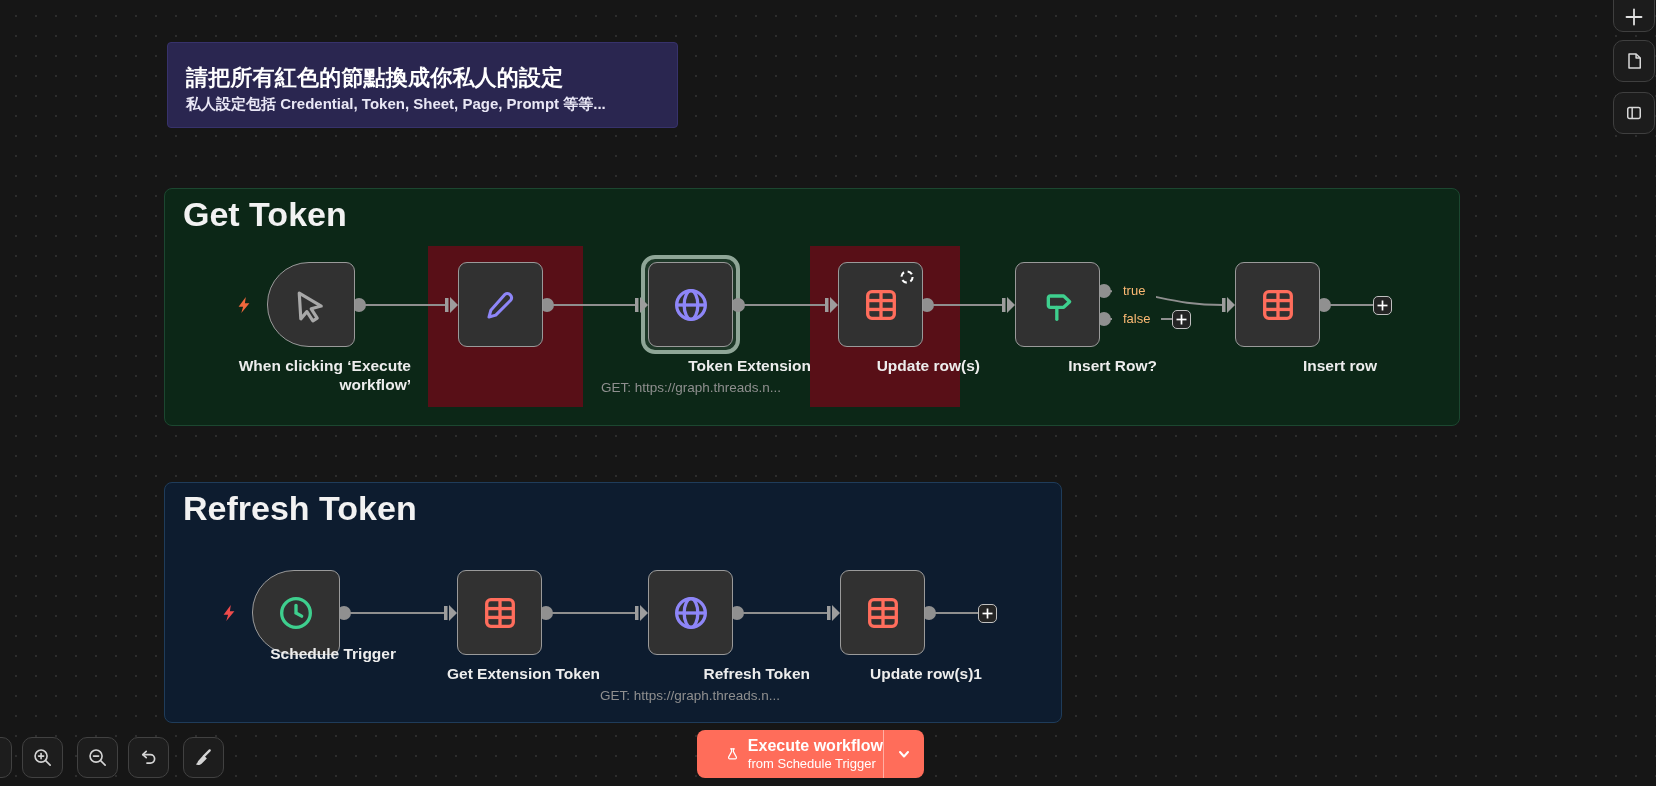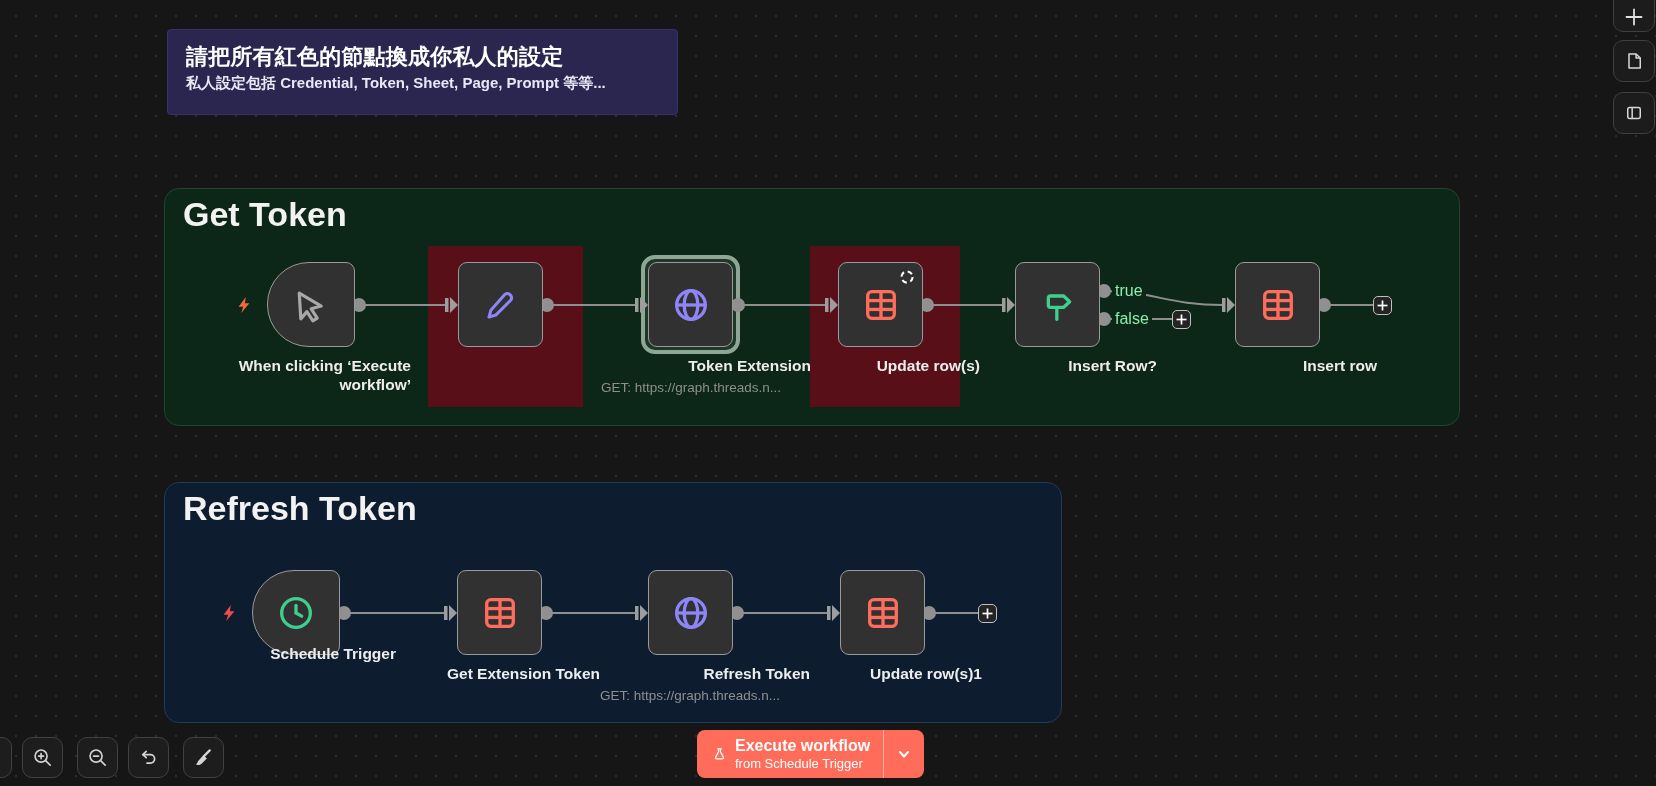--- a/index.html
+++ b/index.html
@@ -6,28 +6,28 @@
   *{box-sizing:border-box;}
   body{font-family:"Liberation Sans","DejaVu Sans",sans-serif;}
   #canvas{
     position:relative;width:1656px;height:786px;overflow:hidden;
     background-color:#161616;
     background-image:radial-gradient(circle,#2d2d2d 1.3px,transparent 1.5px);
     background-size:20px 20px;background-position:6px 6px;
   }
   
   .note{
-    position:absolute;left:167px;top:29px;width:511px;height:86px;
+    position:absolute;left:167px;top:42px;width:511px;height:86px;
     background:#2a2650;border:1px solid #37326b;border-radius:4px;
-    padding:12px 18px;color:#fff;
+    padding:20px 18px;color:#fff;
   }
   .note-title{font-size:22px;font-weight:700;letter-spacing:.2px;}
   .note-sub{font-size:15px;font-weight:700;margin-top:2px;color:#e9e7f5;}
   
-  .group{position:absolute;border-radius:15px;}
+  .group{position:absolute;border-radius:8px;}
   .group-get{left:164px;top:188px;width:1296px;height:238px;background:#0c2717;border:1px solid #1c4730;}
   .group-refresh{left:164px;top:482px;width:898px;height:241px;background:#0d1c2f;border:1px solid #1f3c5a;}
   .group-title{position:absolute;left:18px;top:6px;font-size:34px;font-weight:700;color:#f2f2f2;}
   
   .hl-red{position:absolute;background:#580f17;}
   .hl1{left:428px;top:246px;width:155px;height:161px;}
   .hl2{left:810px;top:246px;width:150px;height:161px;}
   .sel-outline{
     position:absolute;left:641px;top:255px;width:99px;height:99px;
     border:4px solid #8fa697;border-radius:14px;background:rgba(143,166,151,.14);
@@ -39,22 +39,22 @@
     display:flex;align-items:center;justify-content:center;
   }
   .node-trigger{width:88px;border-radius:42px 9px 9px 42px;}
   .node-caption{position:absolute;text-align:center;color:#ededed;}
   .cap-label{font-size:15.5px;font-weight:600;line-height:1.22;text-align:right;}
   .cap-sub{font-size:13.5px;color:#8f8f8f;margin-top:4px;font-weight:400;}
   .badge-sync{position:absolute;left:60px;top:6px;width:16px;height:16px;}
   .bolt{position:absolute;width:18px;height:18px;}
   
   .port-label{
-    position:absolute;font-size:16px;color:#86efac;
-    background:#0c2717;padding:0 3px;line-height:14px;
+    position:absolute;font-size:13px;color:#fdba74;
+    background:#0c2717;padding:0 11px;line-height:14px;
   }
   .plus-btn{
     position:absolute;width:19px;height:19px;border-radius:5px;
     background:#242424;border:1.5px solid #c0c0c0;
     display:flex;align-items:center;justify-content:center;cursor:pointer;
   }
   
   .tool-btn{
     position:absolute;width:41px;height:41px;border-radius:10px;
     background:#1d1d1d;border:1px solid #414141;
@@ -64,21 +64,21 @@
   .rail-btn{
     position:absolute;left:1613px;width:42px;height:42px;border-radius:10px;
     background:#1c1c1c;border:1px solid #3f3f3f;
     display:flex;align-items:center;justify-content:center;cursor:pointer;
   }
   
   .exec-btn{
     position:absolute;left:697px;top:730px;width:227px;height:48px;
     background:#ff6d5a;border-radius:8px;display:flex;color:#fff;cursor:pointer;overflow:hidden;
   }
-  .exec-main{flex:1;display:flex;align-items:center;padding-left:15px;}
+  .exec-main{flex:1;display:flex;align-items:center;padding-left:15px;justify-content:flex-end;}
   .exec-text{margin-left:8px;}
   .exec-label{font-size:16px;font-weight:700;line-height:18px;}
   .exec-sub{font-size:13px;line-height:15px;margin-top:1px;}
   .exec-divider{width:1px;background:rgba(255,255,255,.45);margin:0;}
   .exec-caret{width:40px;display:flex;align-items:center;justify-content:center;}
   svg{display:block;}
 </style>
 </head>
 <body>
 

